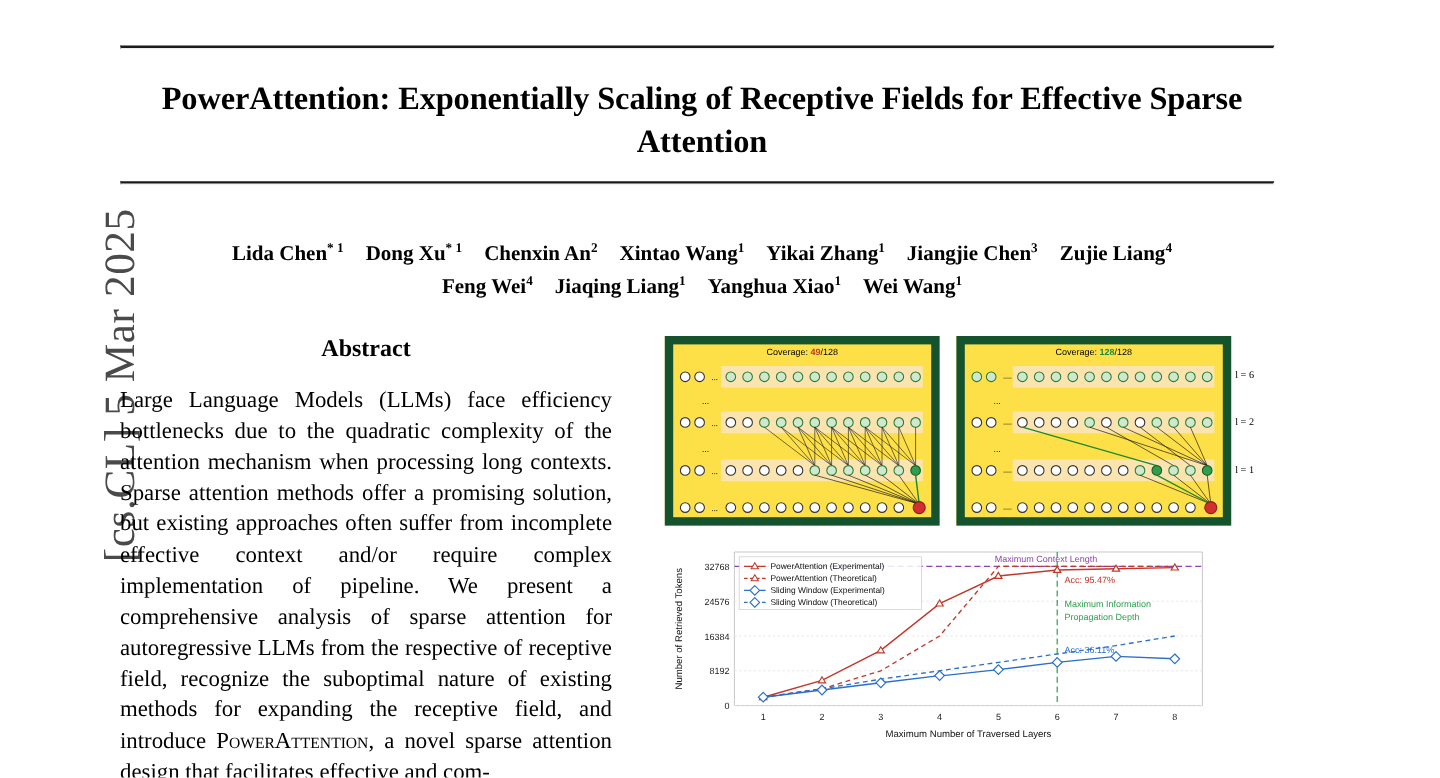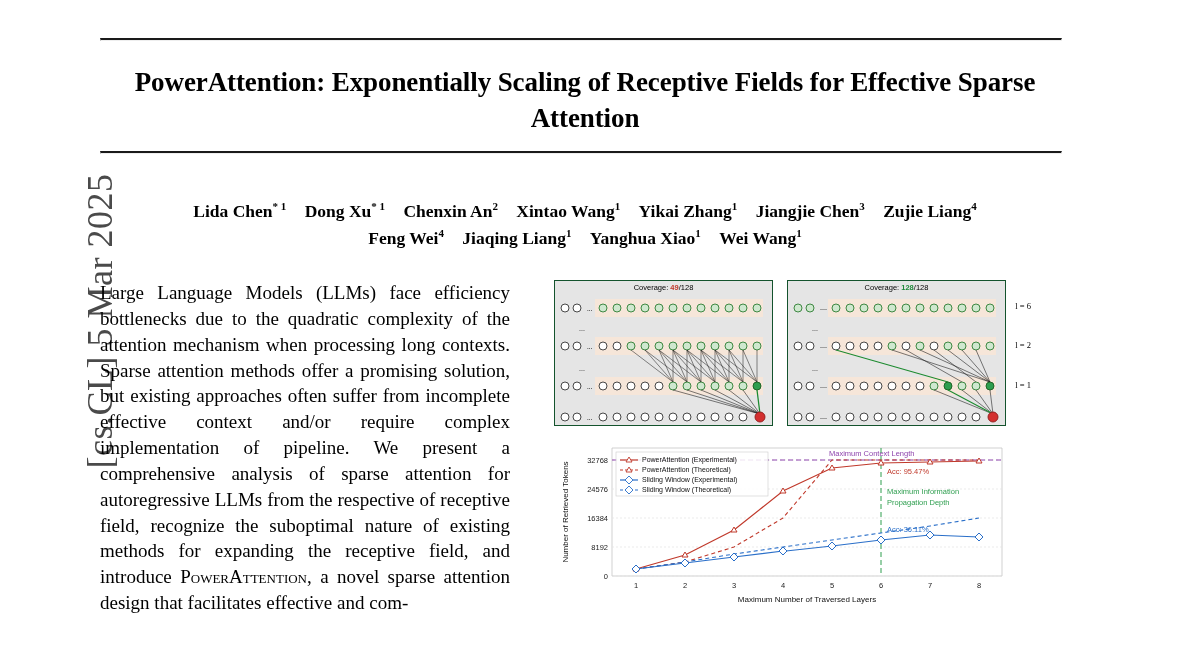--- a/index.html
+++ b/index.html
@@ -95,23 +95,23 @@
   .sc { font-variant: small-caps; }
 
   
   .figure { width: 460px; margin-left: 10px; }
   .fig-top {
     display: flex;
     gap: 14px;
   }
   .fig-half {
     width: 217px;
-    border: 1px solid #14532d;
+    border: 7px solid #14532d;
     position: relative;
-    background: #e5e5e5;
+    background: #fde047;
   }
   .cov-label {
     text-align: center;
     font-size: 7.5px;
     font-family: "Liberation Sans", sans-serif;
     padding: 2px 0 1px 0;
     color: #000;
   }
   .cov-num-l { color: #c0392b; font-weight: bold; }
   .cov-num-r { color: #1f8a3b; font-weight: bold; }
@@ -159,20 +159,21 @@
       <span class="auth"><span>Feng Wei</span><sup>4</sup></span>
       <span class="auth"><span>Jiaqing Liang</span><sup>1</sup></span>
       <span class="auth"><span>Yanghua Xiao</span><sup>1</sup></span>
       <span class="auth"><span>Wei Wang</span><sup>1</sup></span>
     </div>
   </div>
 
   <div class="body-cols">
 
     <div class="col-left">
+      <div class="abstract-head">Abstract</div>
       <div class="abstract-body">
         <span>Large Language Models (LLMs) face efficiency bottlenecks due to the quadratic complexity of the attention mechanism when processing long contexts. Sparse attention methods offer a promising solution, but existing approaches often suffer from incomplete effective context and/or require complex implementation of pipeline. We present a comprehensive analysis of sparse attention for autoregressive LLMs from the respective of receptive field, recognize the suboptimal nature of existing methods for expanding the receptive field, and introduce </span><span class="sc">PowerAttention</span><span>, a novel sparse attention design that facilitates effective and com-</span>
       </div>
     </div>
 
     <div class="col-right">
       <div class="figure">
 
         <div class="fig-top">
 

